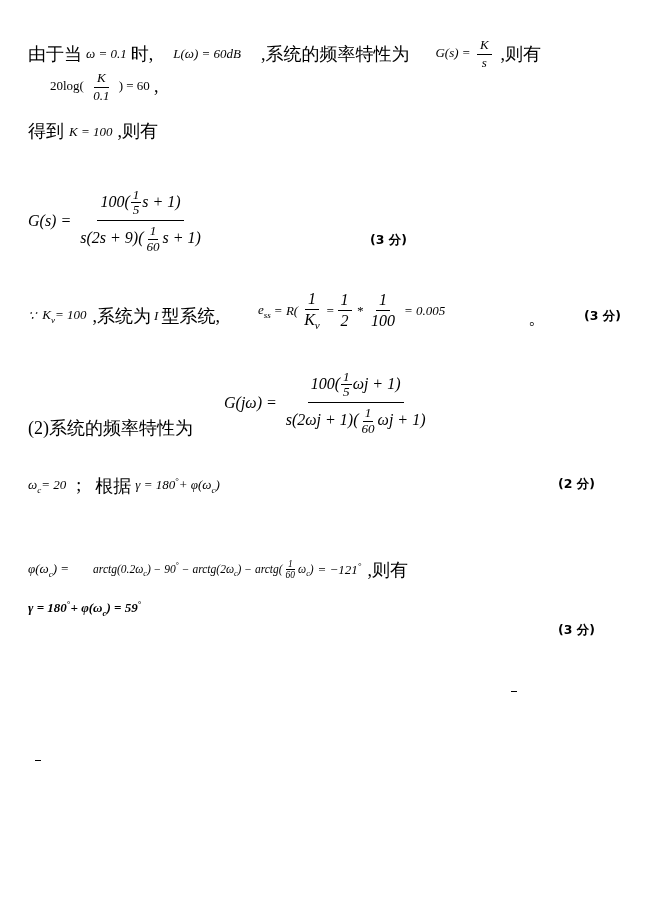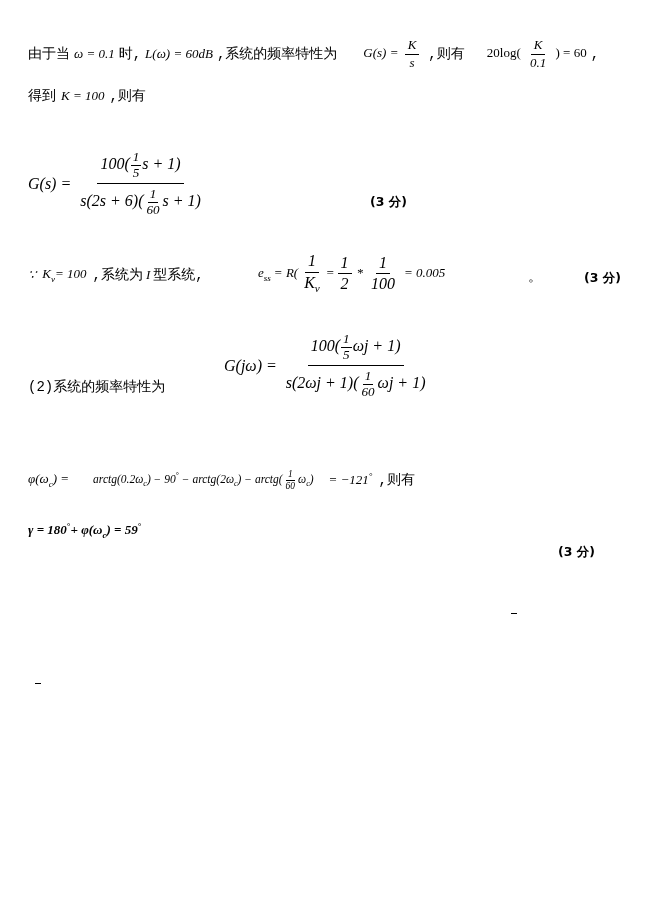--- a/index.html
+++ b/index.html
@@ -21,22 +21,22 @@
     padding: 0;
     box-sizing: border-box;
   }
   .content {
     position: absolute;
     left: 28px;
     top: 38px;
     width: 614px;
   }
   .cn {
-    font-family: Liberation Mono, monospace;
-    font-size: 14px;
+    font-family: Liberation Serif, serif;
+    font-size: 18px;
   }
   .line {
     display: flex;
     align-items: center;
     flex-wrap: wrap;
     line-height: 1.1;
   }
 
   
   .math {
@@ -108,21 +108,21 @@
 </head>
 <body>
 
 <div class="page">
   <div class="content">
 
     <div class="line">
       <span class="cn">由于当</span>
       <span class="math" style="margin:0 4px;">ω = 0.1</span>
       <span class="cn">时,</span>
-      <span class="math" style="margin:0 4px;text-align:center;">L(ω) = 60dB</span>
+      <span class="math" style="margin:0 20px;text-align:center;">L(ω) = 60dB</span>
       <span class="cn">,系统的频率特性为</span>
 
       <span class="math" style="margin-left:26px;">
         <span>G(s) =</span>
         <span class="frac">
           <span class="num">K</span>
           <span class="den">s</span>
         </span>
       </span>
       <span class="cn" style="margin-left:6px;">,则有</span>
@@ -148,21 +148,21 @@
       <div style="position:absolute; left:0px; top:18px; display:flex; align-items:center;">
         <span class="math eqbig">G(s) =</span>
         <span class="frac eqbig" style="margin-left:6px;">
           <span class="num" style="padding-bottom:3px;">
             <span>100(</span><span class="sfrac">
                 <span class="num">1</span>
                 <span class="den">5</span>
               </span><span>s + 1)</span>
           </span>
           <span class="den" style="padding-top:3px;">
-            <span>s(2s + 6)(</span><span class="sfrac">
+            <span>s(2s + 9)(</span><span class="sfrac">
                 <span class="num">1</span>
                 <span class="den">60</span>
               </span><span>s + 1)</span>
           </span>
         </span>
       </div>
       <div class="score abs" style="left:342px; top:62px;">(3 分)</div>
     </div>
 
     <div style="margin-top:22px; position:relative; height:58px;">
@@ -214,31 +214,40 @@
             <span>s(2ωj + 1)(</span><span class="sfrac">
                 <span class="num">1</span>
                 <span class="den">60</span>
               </span><span>ωj + 1)</span>
           </span>
         </span>
       </div>
       <div class="cn abs" style="left:0px; top:46px;">(2)系统的频率特性为</div>
     </div>
 
+    <div style="margin-top:10px; position:relative; height:30px;">
+      <div style="position:absolute; left:0px; top:2px; display:flex; align-items:center;">
+        <span class="math"><span>ω</span><span class="sub">c</span><span>= 20</span></span>
+        <span class="cn" style="margin-left:10px;">;</span>
+        <span class="cn" style="margin-left:14px;">根据</span>
+        <span class="math" style="margin-left:4px;"><span>γ = 180</span><span class="sup">°</span><span>+ φ(ω</span><span class="sub">c</span><span>)</span></span>
+      </div>
+      <div class="score abs" style="left:530px; top:4px;">(2 分)</div>
+    </div>
 
     <div style="margin-top:36px; position:relative; height:34px;">
-      <div style="position:absolute; left:0px; top:9px; display:flex; align-items:center;">
+      <div style="position:absolute; left:0px; top:20px; display:flex; align-items:center;">
         <span class="math"><span>φ(ω</span><span class="sub">c</span><span>) =</span></span>
         <span class="math small" style="margin-left:24px;">
           <span>arctg(0.2ω</span><span class="sub">c</span><span>) − 90</span><span class="sup">°</span><span> − arctg(2ω</span><span class="sub">c</span><span>) − arctg(</span><span class="sfrac">
               <span class="num">1</span>
               <span class="den">60</span>
             </span><span>ω</span><span class="sub">c</span><span>)</span>
         </span>
-        <span class="math" style="margin-left:15px;"><span>= −121</span><span class="sup">°</span></span>
+        <span class="math" style="margin-left:4px;"><span>= −121</span><span class="sup">°</span></span>
         <span class="cn" style="margin-left:6px;">,则有</span>
       </div>
     </div>
 
     <div style="margin-top:24px; position:relative; height:30px;">
       <div style="position:absolute; left:0px; top:2px;font-weight:bold;">
         <span class="math"><span>γ = 180</span><span class="sup">°</span><span>+ φ(ω</span><span class="sub">c</span><span>) = 59</span><span class="sup">°</span></span>
       </div>
       <div class="score abs" style="left:530px; top:26px;">(3 分)</div>
     </div>

